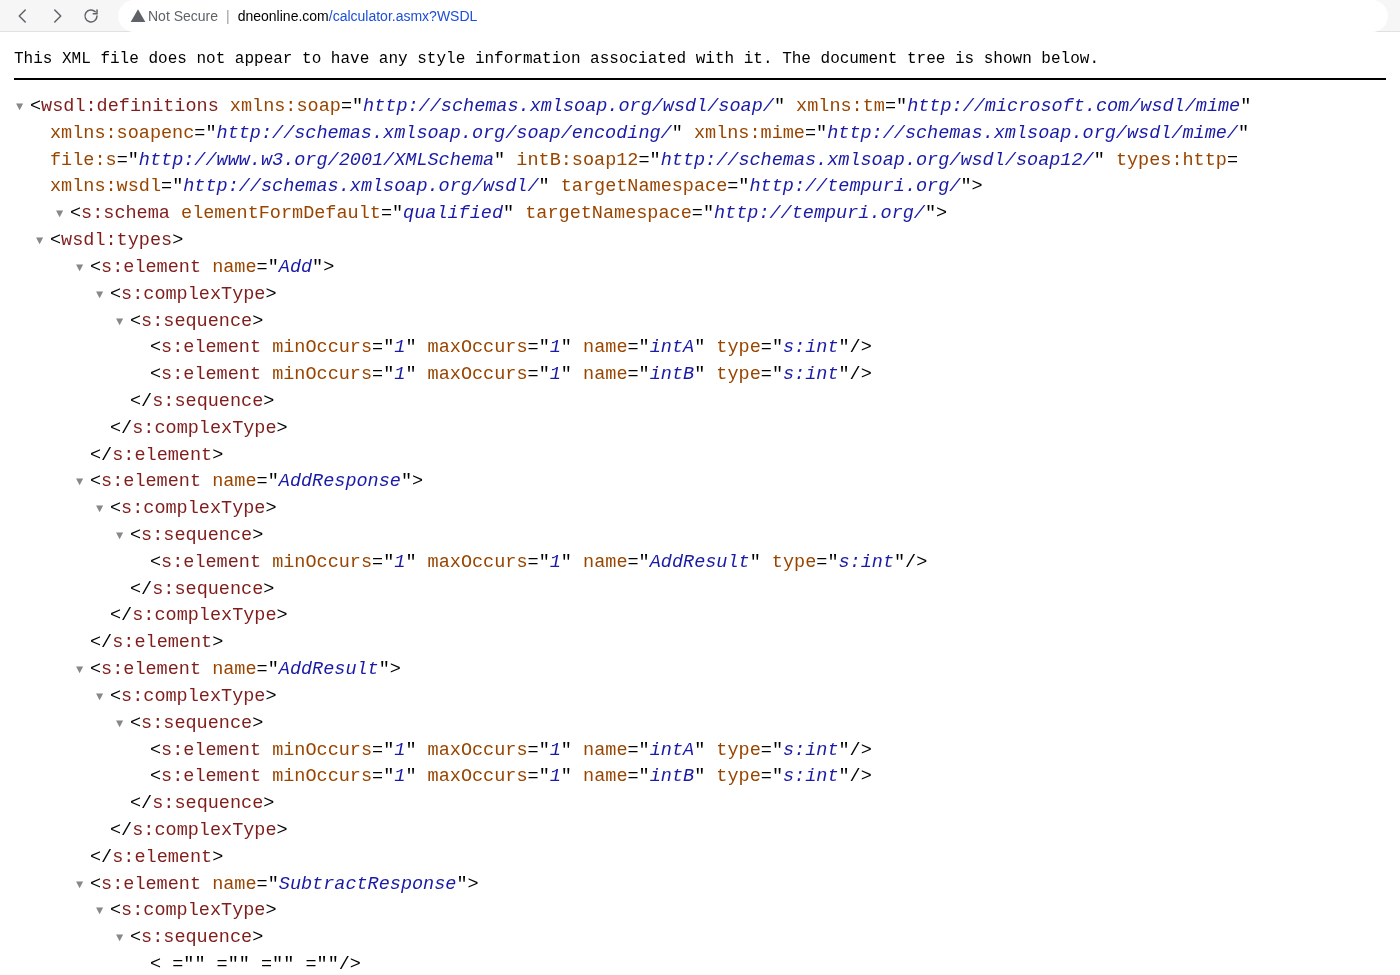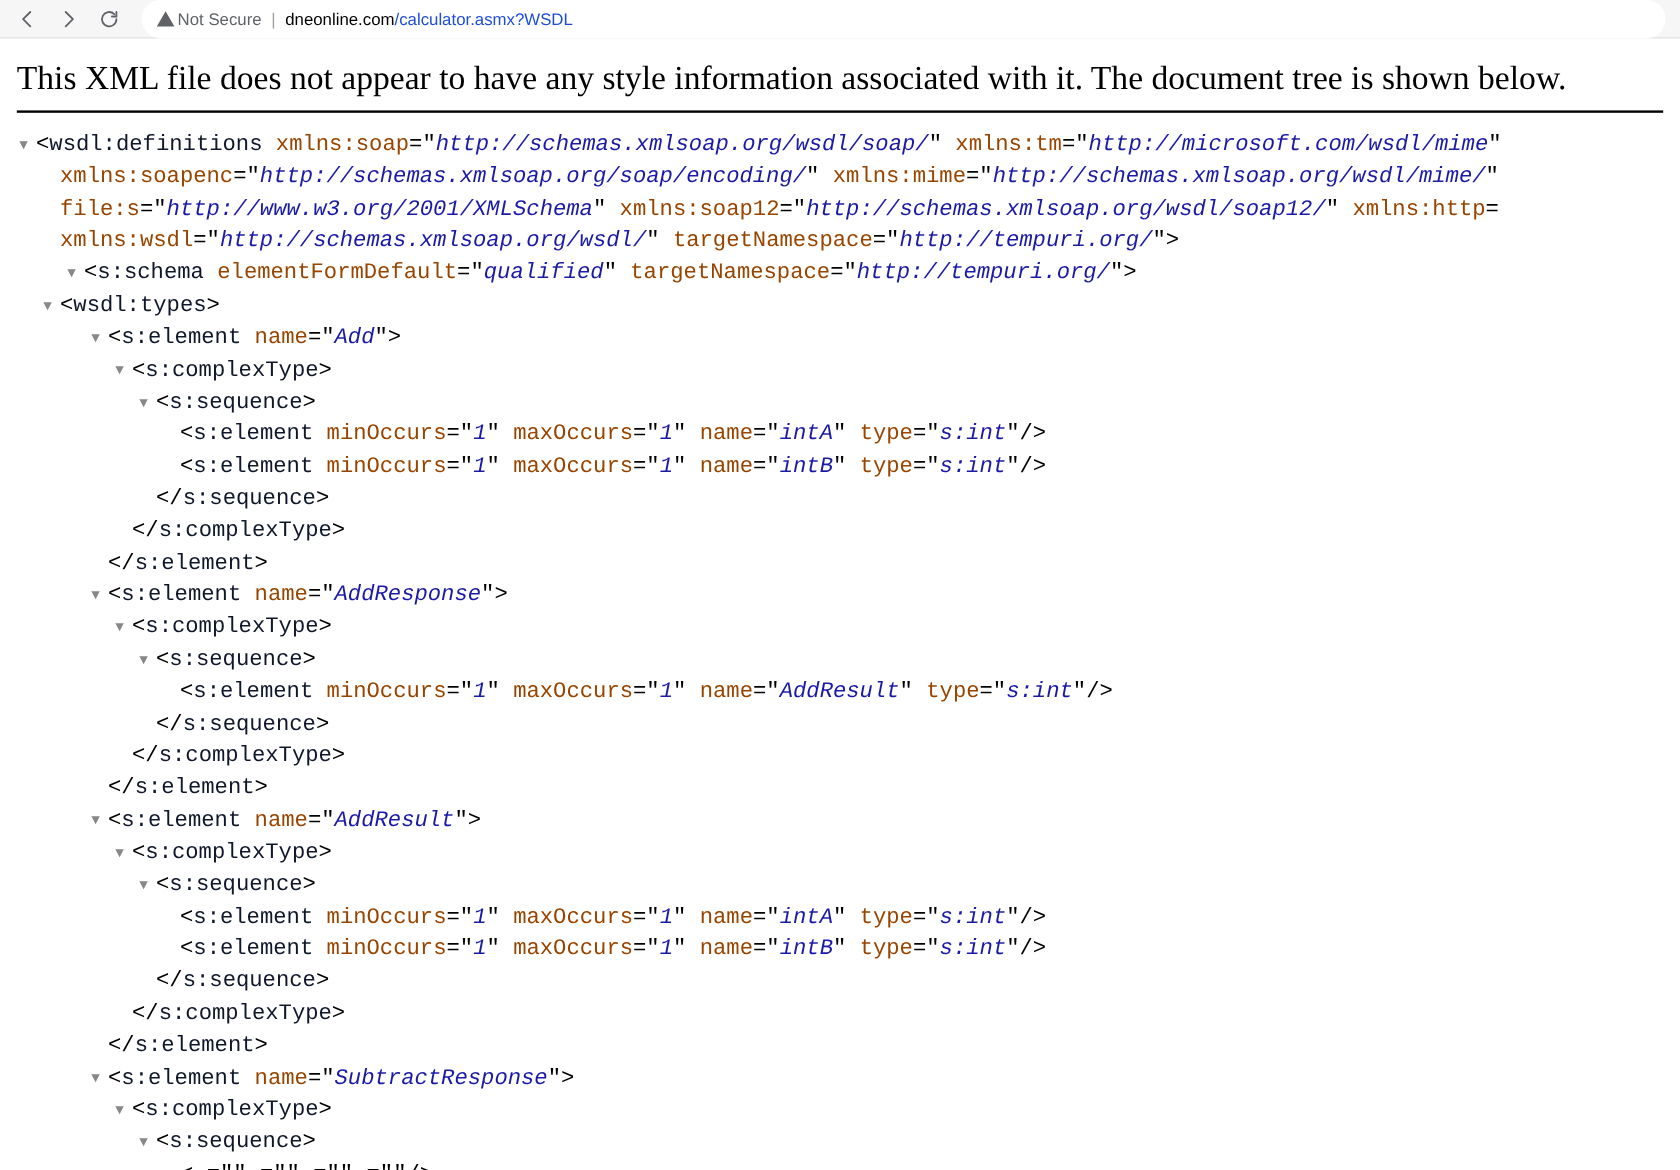--- a/index.html
+++ b/index.html
@@ -9,35 +9,35 @@
   .nav-arrow svg { width:18px; height:18px; }
   .reload { width:22px; height:22px; display:flex; align-items:center; justify-content:center; color:#5f6368; cursor:pointer; }
   .reload svg { width:18px; height:18px; }
   .urlbar { flex:1; display:flex; align-items:center; height:32px; background:#fff; border-radius:16px; padding:0 12px; margin-left:4px; font-size:14px; color:#202124; gap:8px; }
   .urlbar .warn { display:flex; align-items:center; color:#5f6368; }
   .urlbar .warn svg { width:16px; height:16px; margin-right:2px; }
   .urlbar .sep { color:#9aa0a6; }
   .urlbar .domain { color:#000000; }
   .urlbar .path { color:#1d4ed8; }
 
-  .notice { font-family: Liberation Serif, serif; font-size:28px; padding:18px 14px 10px 14px; color:#000; }
+  .notice { font-family: Liberation Mono, monospace; font-size:16px; padding:18px 14px 10px 14px; color:#000; }
   hr.divider { border:none; border-top:2px solid #000; margin:0 14px 10px 14px; }
 
   .xml { font-family: "Menlo","Consolas","Courier New",monospace; font-size:18.5px; line-height:1.45; padding:4px 0 40px 16px; white-space:nowrap; overflow:hidden; }
   .line { display:block; }
   .toggle { color:#888; font-size:12px; display:inline-block; width:14px; cursor:pointer; user-select:none; position:relative; top:-1px; }
   .spacer { display:inline-block; width:14px; }
   .ind1 { padding-left:20px; }
   .ind2 { padding-left:40px; }
   .ind3 { padding-left:60px; }
   .ind4 { padding-left:80px; }
   .ind5 { padding-left:100px; }
   .ind6 { padding-left:120px; }
 
-  .tag   { color:#0f172a; }
+  .tag   { color:#7f1d1d; }
   .attr  { color:#994500; }
   .val   { color:#1a1aa6;font-style:italic; }
 </style>
 </head>
 <body>
 
 <div class="toolbar">
   <div class="nav-arrow">
     <svg viewBox="0 0 24 24">
         <path fill="none" stroke="currentColor" stroke-width="2" stroke-linecap="round" stroke-linejoin="round" d="M15 4l-8 8 8 8"></path>
@@ -66,21 +66,21 @@
     </span>
   </div>
 </div>
 
 <div class="notice">This XML file does not appear to have any style information associated with it. The document tree is shown below.</div>
 <hr class="divider">
 
 <div class="xml" id="xml-root">
     <span class="line"><span class="toggle">▼</span>&lt;<span class="tag">wsdl:definitions</span> <span class="attr">xmlns:soap</span>="<span class="val">http://schemas.xmlsoap.org/wsdl/soap/</span>" <span class="attr">xmlns:tm</span>="<span class="val">http://microsoft.com/wsdl/mime</span>"</span>
     <span class="line ind1"><span class="spacer"></span><span class="attr">xmlns:soapenc</span>="<span class="val">http://schemas.xmlsoap.org/soap/encoding/</span>" <span class="attr">xmlns:mime</span>="<span class="val">http://schemas.xmlsoap.org/wsdl/mime/</span>"</span>
-    <span class="line ind1"><span class="spacer"></span><span class="attr">file:s</span>="<span class="val">http://www.w3.org/2001/XMLSchema</span>" <span class="attr">xmlns:soap12</span>="<span class="val">http://schemas.xmlsoap.org/wsdl/soap12/</span>" <span class="attr">xmlns:http</span>=</span>
+    <span class="line ind1"><span class="spacer"></span><span class="attr">file:s</span>="<span class="val">http://www.w3.org/2001/XMLSchema</span>" <span class="attr">intB:soap12</span>="<span class="val">http://schemas.xmlsoap.org/wsdl/soap12/</span>" <span class="attr">types:http</span>=</span>
     <span class="line ind1"><span class="spacer"></span><span class="attr">xmlns:wsdl</span>="<span class="val">http://schemas.xmlsoap.org/wsdl/</span>" <span class="attr">targetNamespace</span>="<span class="val">http://tempuri.org/</span>"&gt;</span>
     <span class="line ind2"><span class="toggle">▼</span>&lt;<span class="tag">s:schema</span> <span class="attr">elementFormDefault</span>="<span class="val">qualified</span>" <span class="attr">targetNamespace</span>="<span class="val">http://tempuri.org/</span>"&gt;</span>
     <span class="line ind1"><span class="toggle">▼</span>&lt;<span class="tag">wsdl:types</span>&gt;</span>
     <span class="line ind3"><span class="toggle">▼</span>&lt;<span class="tag">s:element</span> <span class="attr">name</span>="<span class="val">Add</span>"&gt;</span>
     <span class="line ind4"><span class="toggle">▼</span>&lt;<span class="tag">s:complexType</span>&gt;</span>
     <span class="line ind5"><span class="toggle">▼</span>&lt;<span class="tag">s:sequence</span>&gt;</span>
     <span class="line ind6"><span class="spacer"></span>&lt;<span class="tag">s:element</span> <span class="attr">minOccurs</span>="<span class="val">1</span>" <span class="attr">maxOccurs</span>="<span class="val">1</span>" <span class="attr">name</span>="<span class="val">intA</span>" <span class="attr">type</span>="<span class="val">s:int</span>"/&gt;</span>
     <span class="line ind6"><span class="spacer"></span>&lt;<span class="tag">s:element</span> <span class="attr">minOccurs</span>="<span class="val">1</span>" <span class="attr">maxOccurs</span>="<span class="val">1</span>" <span class="attr">name</span>="<span class="val">intB</span>" <span class="attr">type</span>="<span class="val">s:int</span>"/&gt;</span>
     <span class="line ind5"><span class="spacer"></span>&lt;/<span class="tag">s:sequence</span>&gt;</span>
     <span class="line ind4"><span class="spacer"></span>&lt;/<span class="tag">s:complexType</span>&gt;</span>

